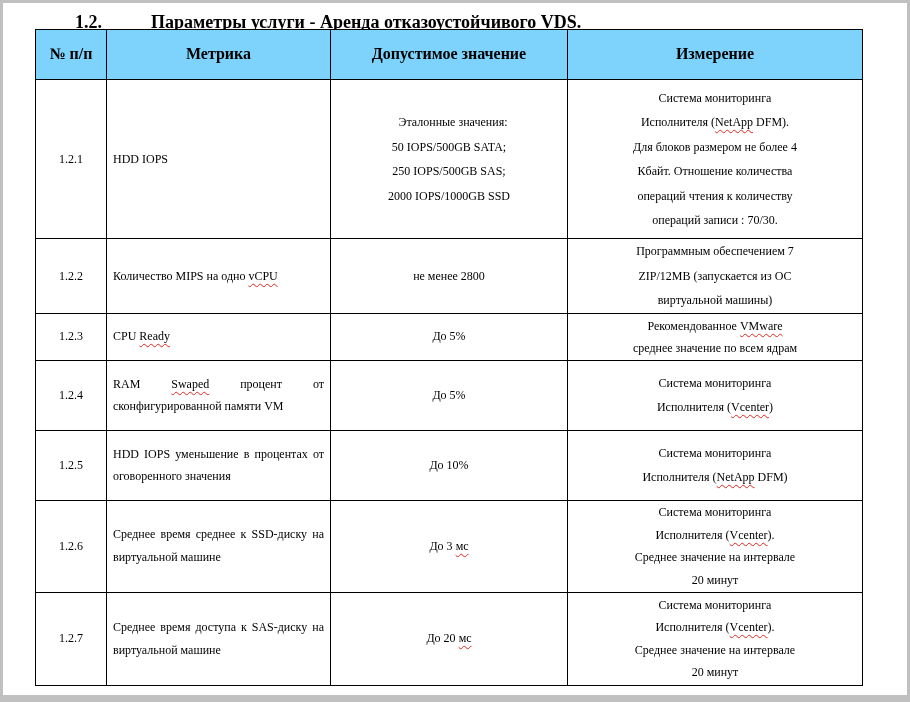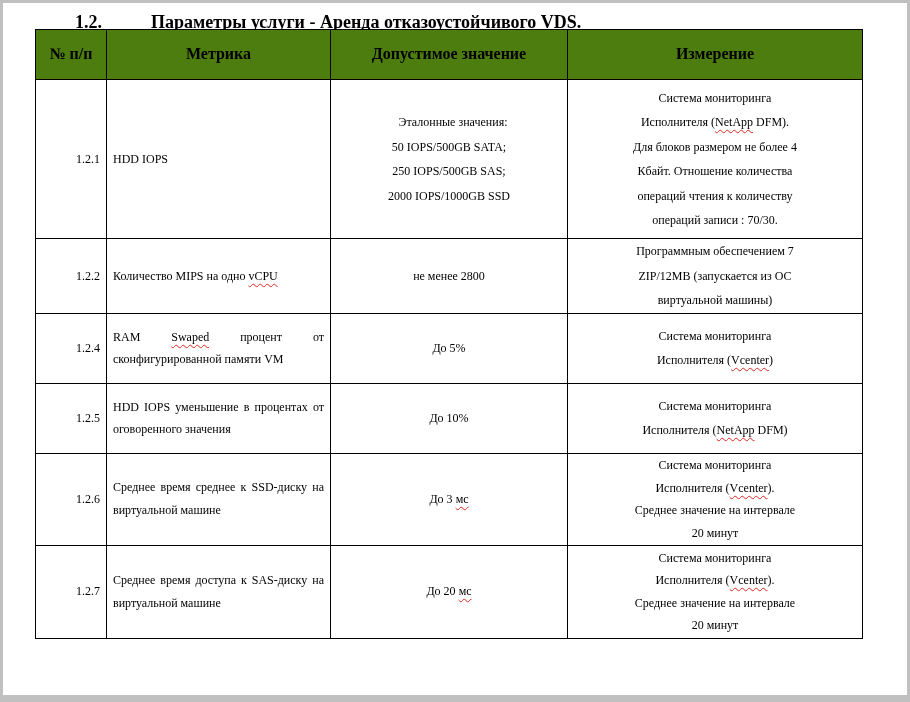--- a/index.html
+++ b/index.html
@@ -34,27 +34,27 @@
     width: 827px;
   }
   table.spec td, table.spec th {
     border: 1.3px solid #000;
     padding: 0 6px;
     font-size: 12px;
     line-height: 24.5px;
     vertical-align: middle;
   }
   table.spec th {
-    background: #4d7c0f;
+    background: #7dd3fc;
     font-weight: bold;
     font-size: 16px;
     height: 49px;
     text-align: center;
   }
-  td.num { text-align: right; }
+  td.num { text-align: center; }
   td.metric { text-align: justify; text-align-last: left; }
   td.metric.single { text-align: center; }
   td.value { text-align: center; margin-left: 21px; }
   td.measure { text-align: center; padding: 0 4px; line-height: 25px; }
   .spell { text-decoration: underline wavy #e0261f; text-decoration-thickness: 1px; text-underline-offset: 3px; }
   col.c1 { width: 71px; }
   col.c2 { width: 224px; }
   col.c3 { width: 237px; }
   col.c4 { width: 295px; }
   tr.r1 td { height: 158px; }
@@ -116,20 +116,29 @@
       <td class="num">1.2.2</td>
       <td class="metric">Количество MIPS на одно <span class="spell">vCPU</span></td>
       <td class="value">не менее 2800</td>
       <td class="measure">
         <span class="line">Программным обеспечением 7</span>
         <span class="line">ZIP/12MB (запускается из ОС</span>
         <span class="line">виртуальной машины)</span>
       </td>
     </tr>
 
+    <tr class="r3">
+      <td class="num">1.2.3</td>
+      <td class="metric single">CPU <span class="spell">Ready</span></td>
+      <td class="value">До 5%</td>
+      <td class="measure" style="line-height:22px;">
+        <span class="line">Рекомендованное <span class="spell">VMware</span></span>
+        <span class="line">среднее значение по всем ядрам</span>
+      </td>
+    </tr>
 
     <tr class="r4">
       <td class="num">1.2.4</td>
       <td class="metric" style="line-height:22.5px;">RAM <span class="spell">Swaped</span> процент от сконфигурированной памяти VM</td>
       <td class="value">До 5%</td>
       <td class="measure">
         <span class="line">Система мониторинга</span>
         <span class="line">Исполнителя (<span class="spell">Vcenter</span>)</span>
       </td>
     </tr>

